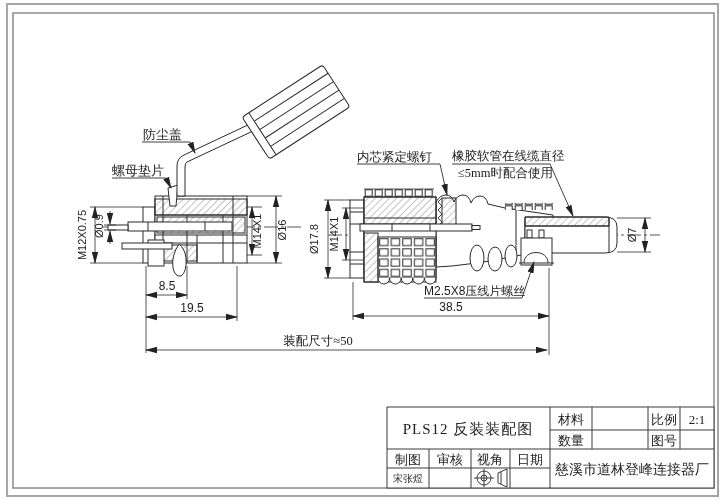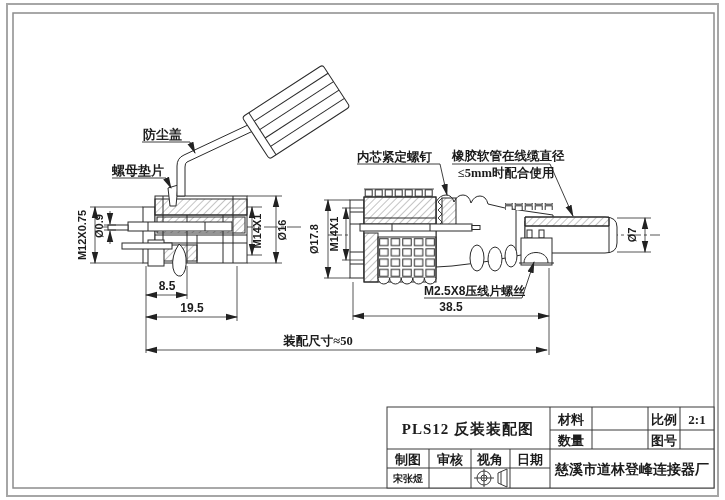--- a/index.html
+++ b/index.html
@@ -1,17 +1,17 @@
 <!DOCTYPE html>
 <html><head>
 <meta charset="utf-8">
 <style>
   html,body{margin:0;padding:0;background:#ffffff;}
   .stage{position:relative;width:725px;height:500px;background:#ffffff;overflow:hidden;
-         font-family:"Liberation Sans",sans-serif;font-weight:bold;}
+         font-family:"Liberation Sans",sans-serif;}
   svg{position:absolute;left:0;top:0;}
   svg text{fill:#1c1c1c;}
   .dimtxt{font-family:"Liberation Sans",sans-serif;font-size:11px;}
   .dimtxt-lg{font-family:"Liberation Sans",sans-serif;font-size:12px;}
   .cjk{font-family:"Liberation Serif",serif;font-size:13px;}
   .cjk-sm{font-family:"Liberation Serif",serif;font-size:12.5px;}
   .tb{font-family:"Liberation Serif",serif;font-size:13px;}
   .tb-title{font-family:"Liberation Serif",serif;font-size:15px;letter-spacing:1px;}
   .tb-company{font-family:"Liberation Serif",serif;font-size:14px;}
   .tb-name{font-family:"Liberation Serif",serif;font-size:10px;}

